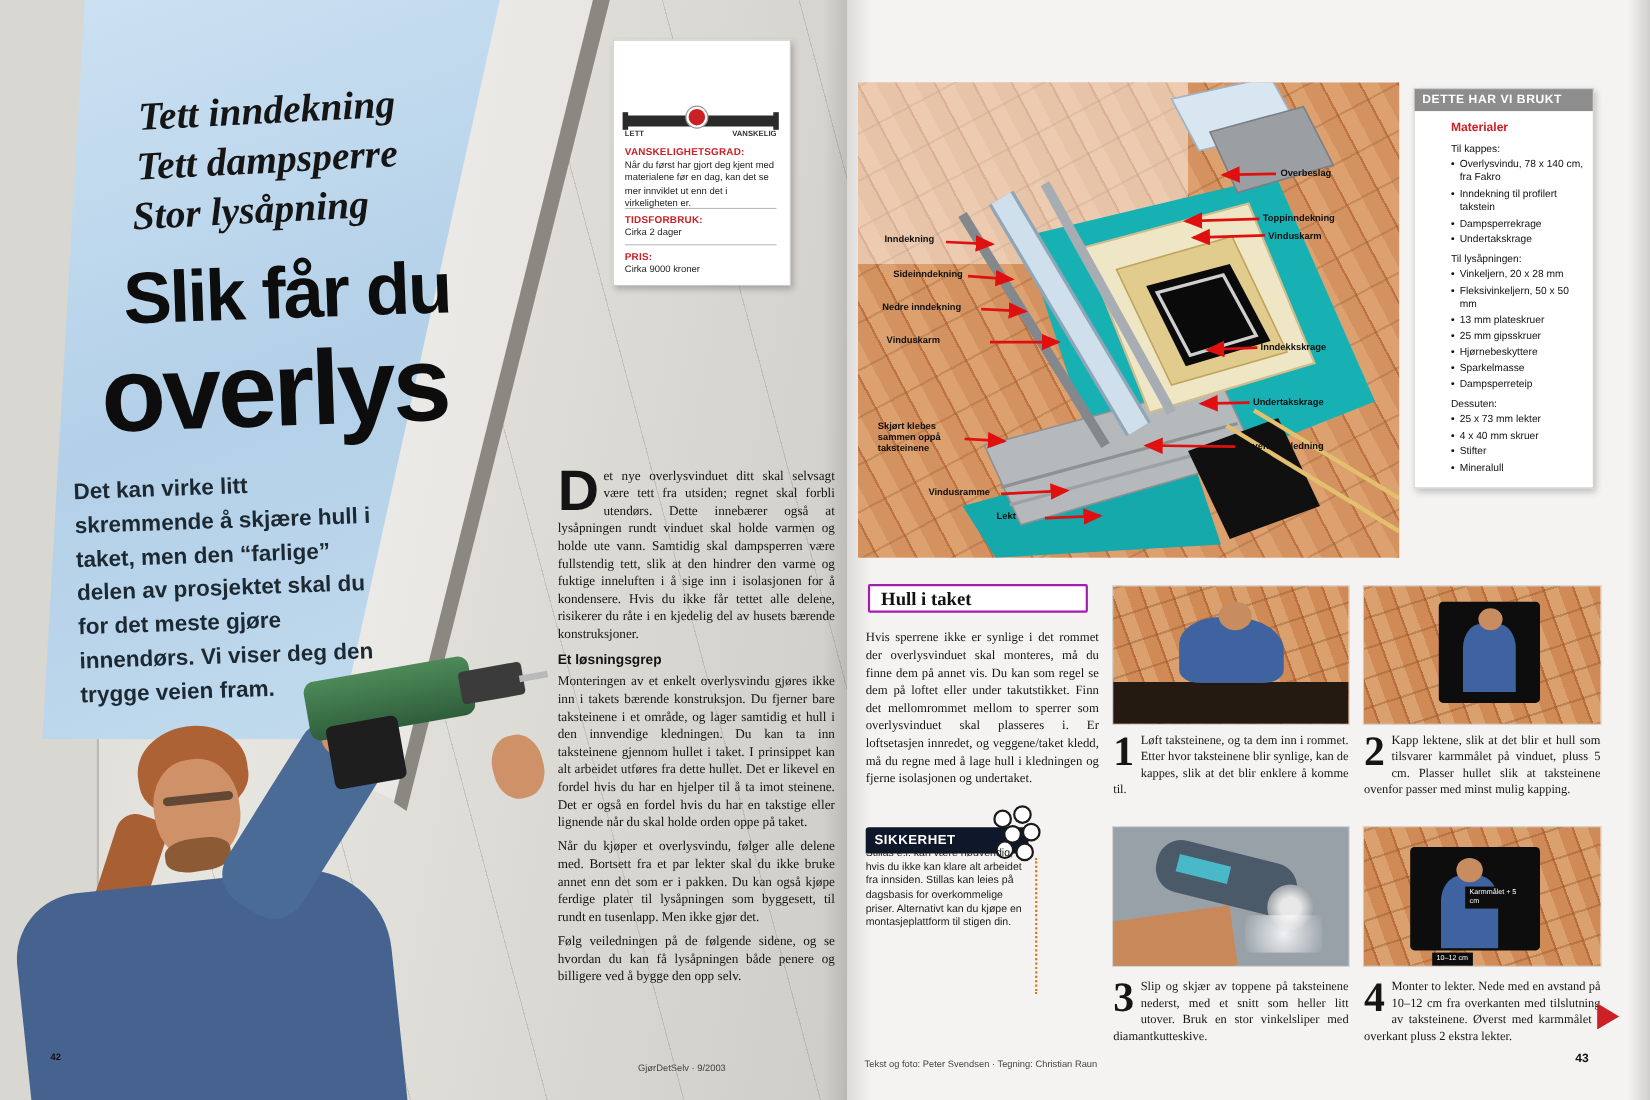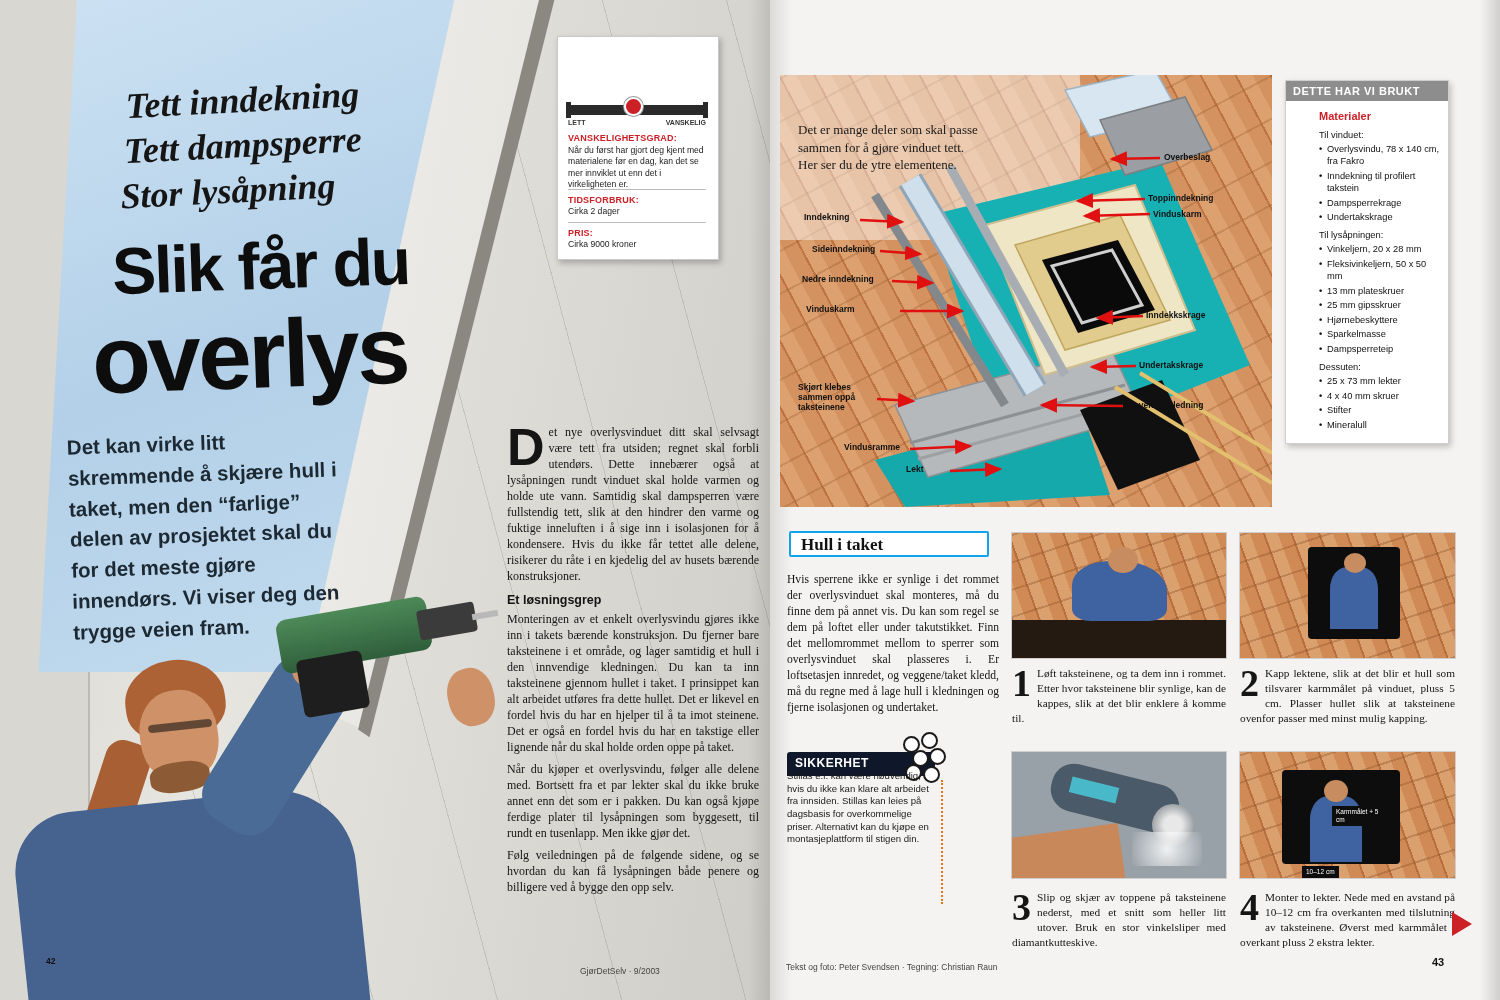--- a/index.html
+++ b/index.html
@@ -42,21 +42,21 @@
   .dlabel{position:absolute;font-size:8.5px;font-weight:700;color:#101010;line-height:1.15;}
   
   #usedbox{left:1285px;top:80px;width:162px;height:362px;background:#fff;border:1px solid #cfcfcf;box-shadow:2px 3px 6px rgba(0,0,0,.22);}
   #usedhead{background:#8d8d8d;color:#fff;font-weight:700;font-size:11px;letter-spacing:.5px;padding:4px 7px;}
   .usedbody{padding:7px 8px;font-size:9.3px;line-height:1.3;margin-left:25px;}
   .matlab{color:#cc2027;font-weight:700;font-size:11px;margin:1px 0 3px 0;}
   .grplab{font-weight:400;margin:6px 0 2px 0;}
   .mi{display:flex;margin:0 0 2.5px 0;}
   .mi .b{width:8px;flex:0 0 8px;font-weight:700;}
   
-  #hullhead{left:789px;top:531px;width:200px;height:26px;background:#fff;border:2px solid #0ea5e9;border-radius:2px;
+  #hullhead{left:789px;top:531px;width:200px;height:26px;background:#fff;border:2px solid #a21caf;border-radius:2px;
             font-family:"Liberation Serif",serif;font-weight:700;font-size:17px;padding:2px 10px;box-sizing:border-box;}
   .sectext{font-family:"Liberation Serif",serif;font-size:11.6px;line-height:1.38;text-align:justify;color:#141414;}
   
   #safety{left:787px;top:752px;width:162px;height:152px;}
   #safetyhead{position:absolute;left:0;top:0;width:148px;height:24px;background:#0f172a;color:#fff;font-weight:700;font-size:12px;letter-spacing:.5px;padding:4px 0 0 8px;box-sizing:border-box;border-radius:3px 0 0 0;}
   #safetybody{position:absolute;left:0;top:18px;width:150px;font-size:9.6px;line-height:1.32;color:#1a1a1a;}
   #safety .dash{position:absolute;right:6px;top:28px;bottom:0;border-right:2px dotted #e07818;}
   .scaffold{position:absolute;}
   .scaffold i{position:absolute;width:13px;height:13px;border:2.5px solid #1a1a1a;border-radius:50%;background:#fff;display:block;}
   
@@ -180,42 +180,41 @@
       <line x1="130" y1="374" x2="190" y2="371" stroke="#e01010" stroke-width="2.5" marker-end="url(#ah)"></line>
       <line x1="170" y1="396" x2="220" y2="394" stroke="#e01010" stroke-width="2.5" marker-end="url(#ah)"></line>
 
       <line x1="380" y1="83" x2="332" y2="84" stroke="#e01010" stroke-width="2.5" marker-end="url(#ah)"></line>
       <line x1="365" y1="124" x2="298" y2="126" stroke="#e01010" stroke-width="2.5" marker-end="url(#ah)"></line>
       <line x1="370" y1="139" x2="305" y2="141" stroke="#e01010" stroke-width="2.5" marker-end="url(#ah)"></line>
       <line x1="363" y1="241" x2="318" y2="243" stroke="#e01010" stroke-width="2.5" marker-end="url(#ah)"></line>
       <line x1="356" y1="291" x2="312" y2="292" stroke="#e01010" stroke-width="2.5" marker-end="url(#ah)"></line>
       <line x1="343" y1="331" x2="262" y2="330" stroke="#e01010" stroke-width="2.5" marker-end="url(#ah)"></line>
     </svg>
-    <div class="abs dintro" style="left:18px;top:46px;width:188px;">Det er mange deler som skal passe sammen for å gjøre vinduet tett. Her ser du de ytre elementene.</div>
 
     <div class="dlabel" style="left:12px;top:138px;padding-left:12px;">Inndekning</div>
     <div class="dlabel" style="left:32px;top:170px;">Sideinndekning</div>
     <div class="dlabel" style="left:22px;top:200px;">Nedre inndekning</div>
     <div class="dlabel" style="left:26px;top:230px;">Vinduskarm</div>
     <div class="dlabel" style="left:18px;top:308px;width:74px;">Skjørt klebes sammen oppå taksteinene</div>
     <div class="dlabel" style="left:64px;top:368px;">Vindusramme</div>
     <div class="dlabel" style="left:126px;top:390px;">Lekt</div>
     <div class="dlabel" style="left:384px;top:78px;">Overbeslag</div>
     <div class="dlabel" style="left:368px;top:119px;">Toppinndekning</div>
     <div class="dlabel" style="left:373px;top:135px;">Vinduskarm</div>
     <div class="dlabel" style="left:366px;top:236px;">Inndekkskrage</div>
     <div class="dlabel" style="left:359px;top:286px;">Undertakskrage</div>
     <div class="dlabel" style="left:346px;top:326px;width:80px;">Innvendig kledning</div>
   </div>
 
   <div id="usedbox" class="abs">
     <div id="usedhead">DETTE HAR VI BRUKT</div>
     <div class="usedbody">
       <div class="matlab">Materialer</div>
-      <div class="grplab">Til vinduet:</div>
+      <div class="grplab">Til kappes:</div>
       <div class="mi">
           <span class="b">•</span>
           <span>Overlysvindu, 78 x 140 cm, fra Fakro</span>
         </div>
       <div class="mi">
           <span class="b">•</span>
           <span>Inndekning til profilert takstein</span>
         </div>
       <div class="mi">
           <span class="b">•</span>

